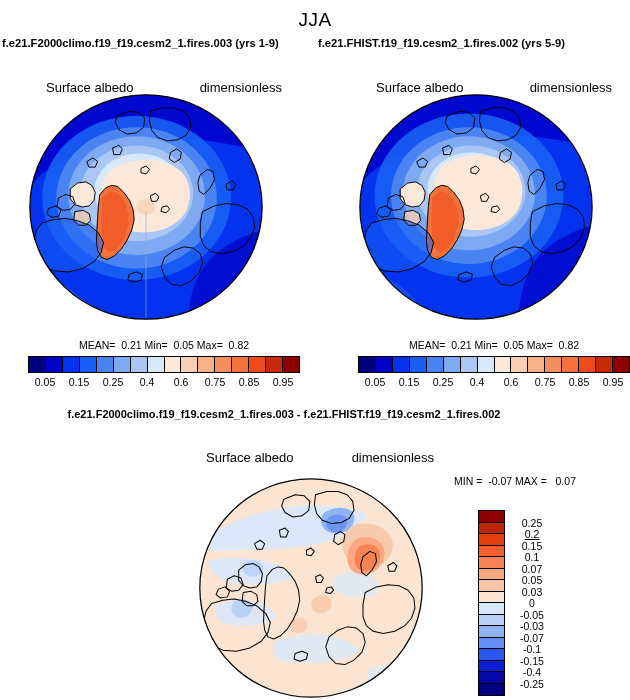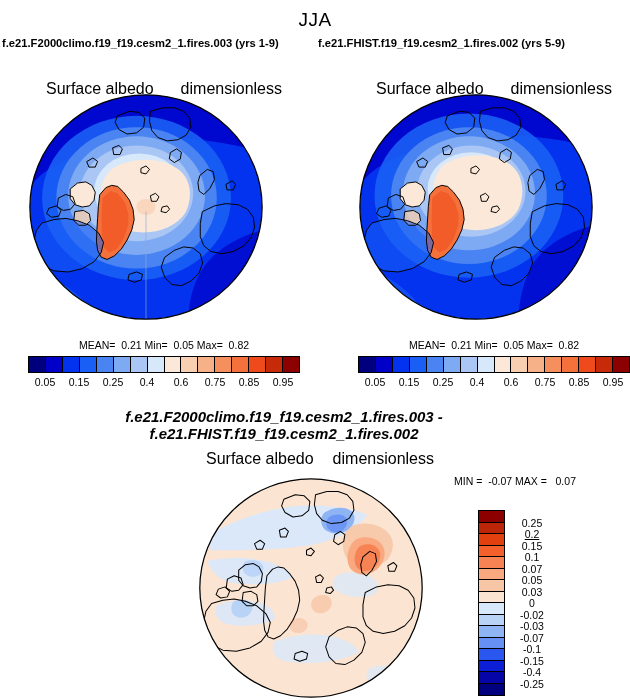--- a/index.html
+++ b/index.html
@@ -28,28 +28,27 @@
     top: 30px;
     font-size: 11.2px;
     font-weight: bold;
   }
   #case-title-left  { left: 2px;   width: 316px; }
   #case-title-right { left: 318px; width: 310px; }
 
   #diff-title {
     left: 0; top: 401px; width: 568px;
     text-align: center;
-    font-size: 15px;
+    font-size: 11px;
     font-weight: bold;
-    font-style: italic;
   }
 
   
   .sublabel {
-    font-size: 16px;
+    font-size: 13px;
     top: 0;
   }
   .panel-head { height: 16px; }
   .var-label   { text-align: left; }
   .units-label { text-align: right; }
 
   
   .map-wrap { overflow: visible; }
   .map-svg { display: block; }
 
@@ -437,21 +436,21 @@
     </div>
   <div id="vbar-labels">
       <div class="vbar-label" style="top: 12.5px;">0.25</div>
       <div class="vbar-label" style="top: 24px; text-decoration: underline;">0.2</div>
       <div class="vbar-label" style="top: 35.5px;">0.15</div>
       <div class="vbar-label" style="top: 47px;">0.1</div>
       <div class="vbar-label" style="top: 58.5px;">0.07</div>
       <div class="vbar-label" style="top: 70px;">0.05</div>
       <div class="vbar-label" style="top: 81.5px;">0.03</div>
       <div class="vbar-label" style="top: 93px;">0</div>
-      <div class="vbar-label" style="top: 104.5px;">-0.02</div>
+      <div class="vbar-label" style="top: 104.5px;">-0.05</div>
       <div class="vbar-label" style="top: 116px;">-0.03</div>
       <div class="vbar-label" style="top: 127.5px;">-0.07</div>
       <div class="vbar-label" style="top: 139px;">-0.1</div>
       <div class="vbar-label" style="top: 150.5px;">-0.15</div>
       <div class="vbar-label" style="top: 162px;">-0.4</div>
       <div class="vbar-label" style="top: 173.5px;">-0.25</div>
     </div>
 </div>
 
 </body></html>

